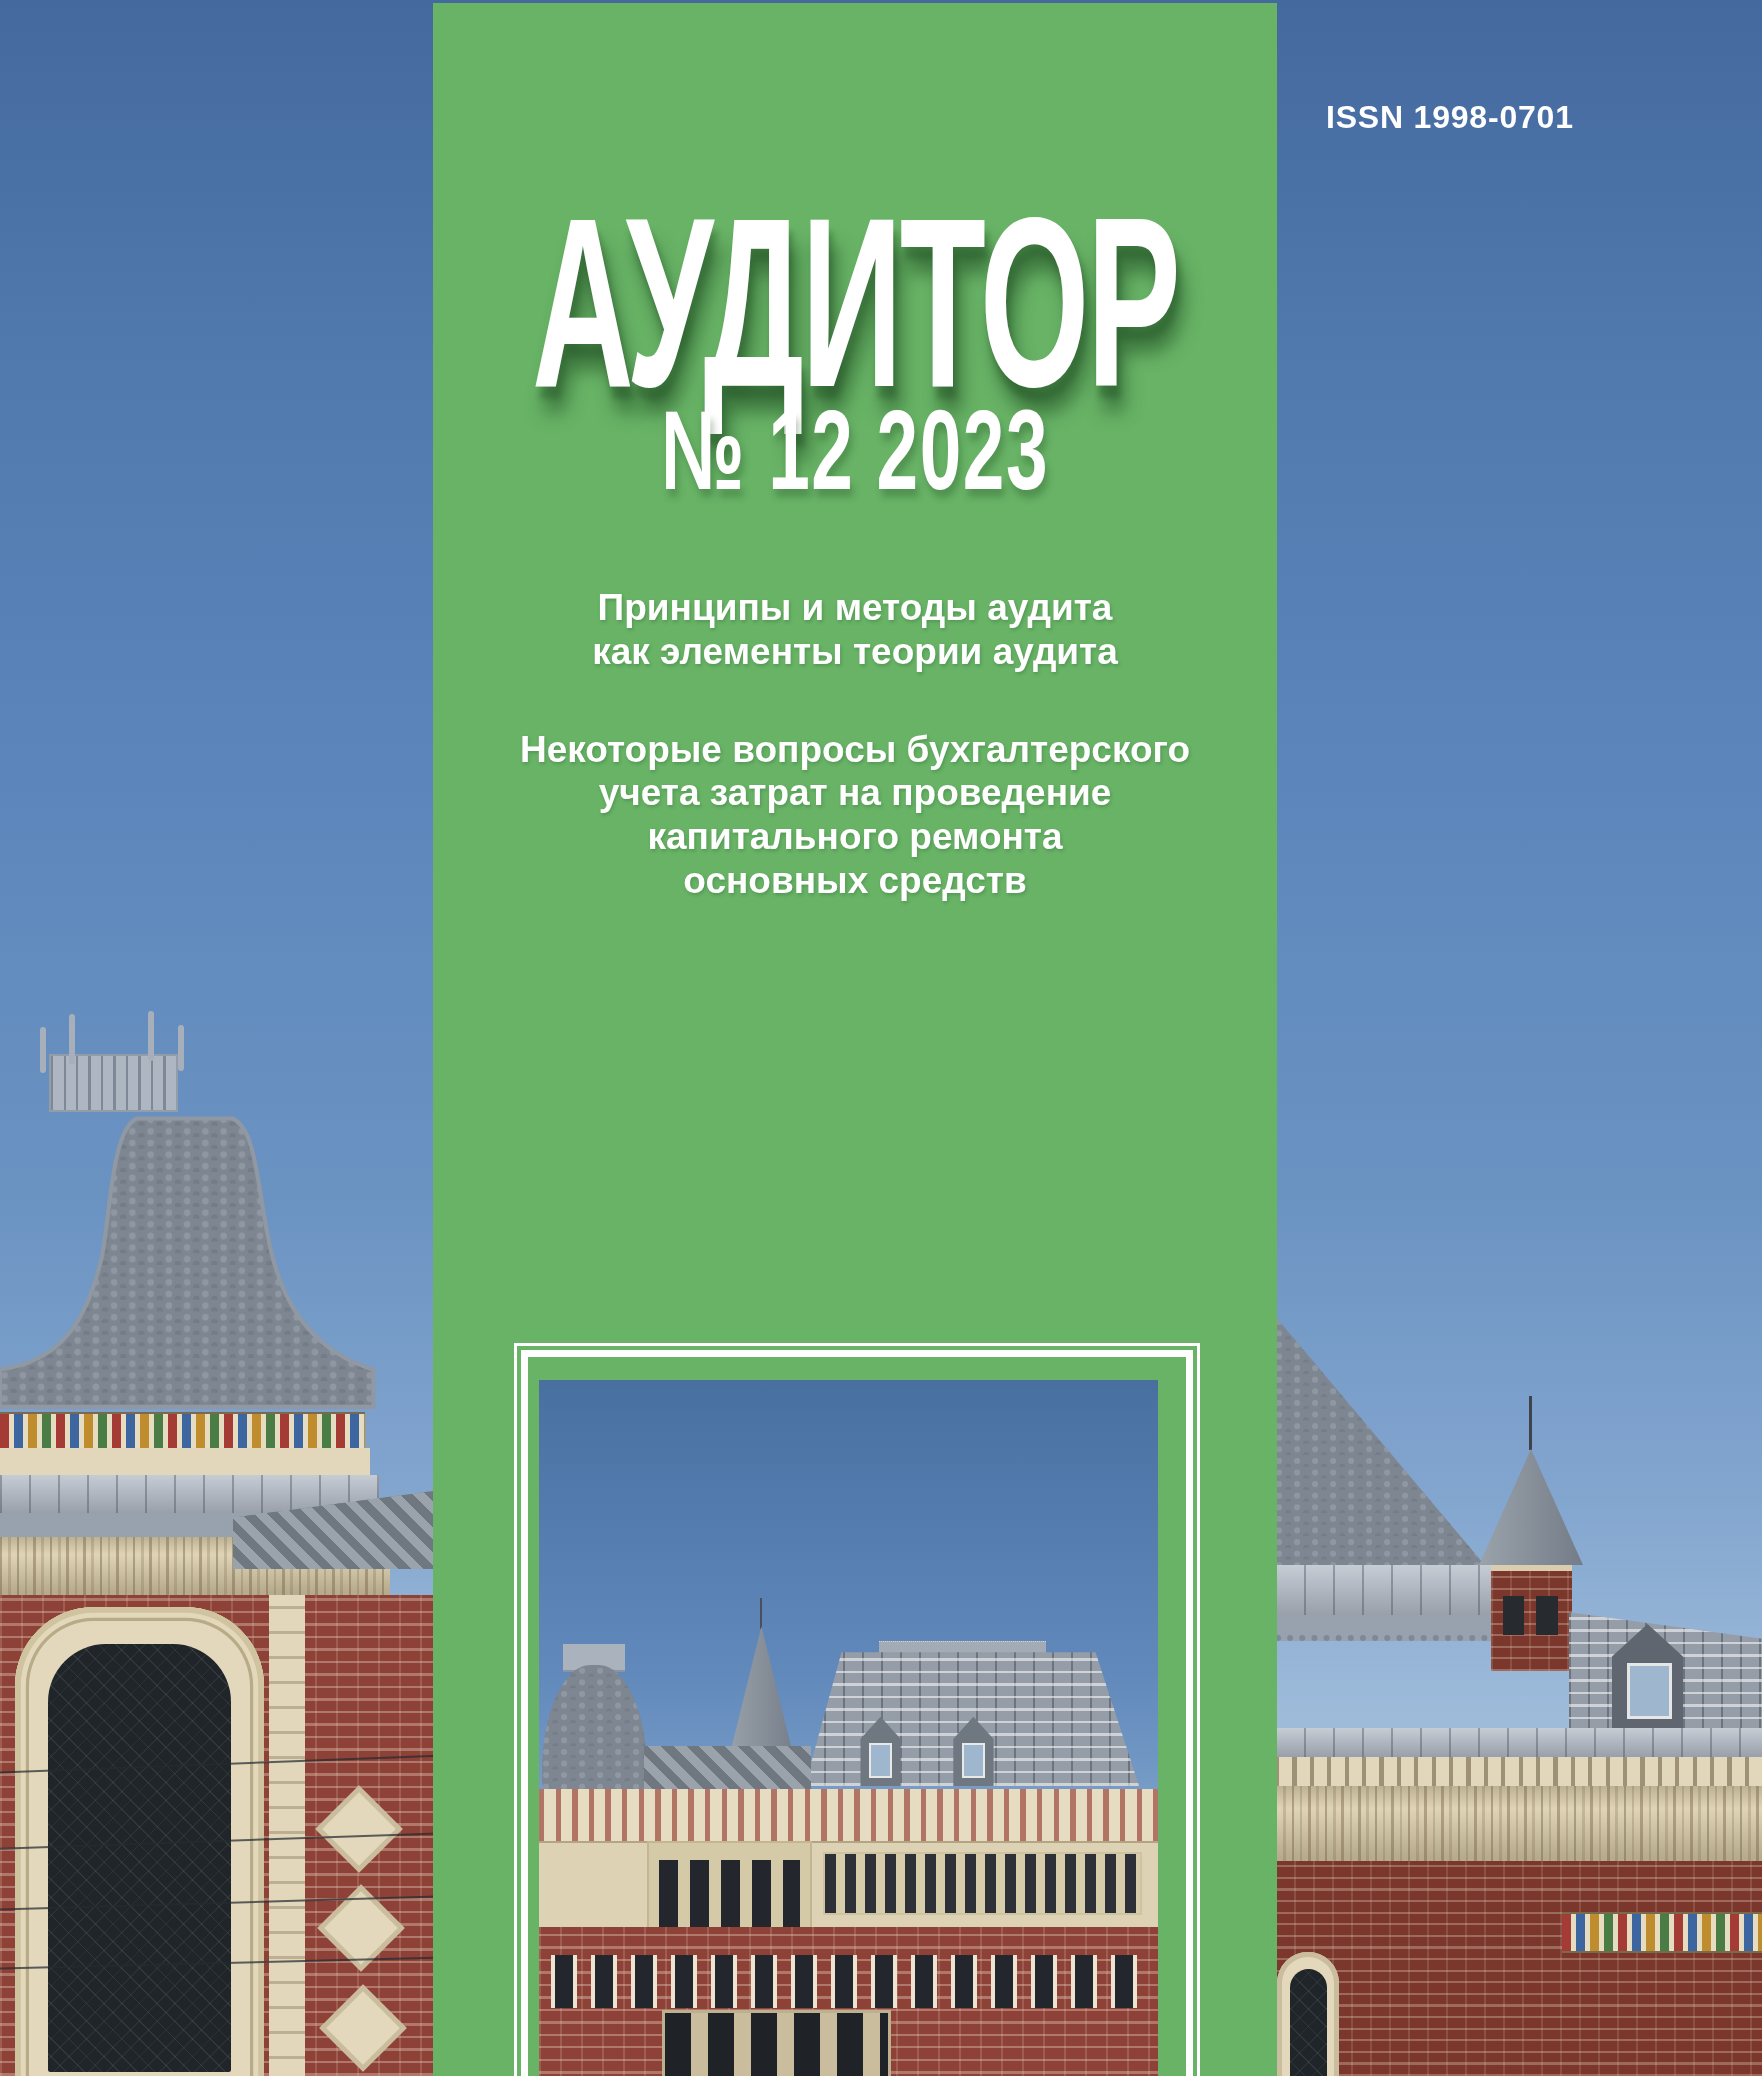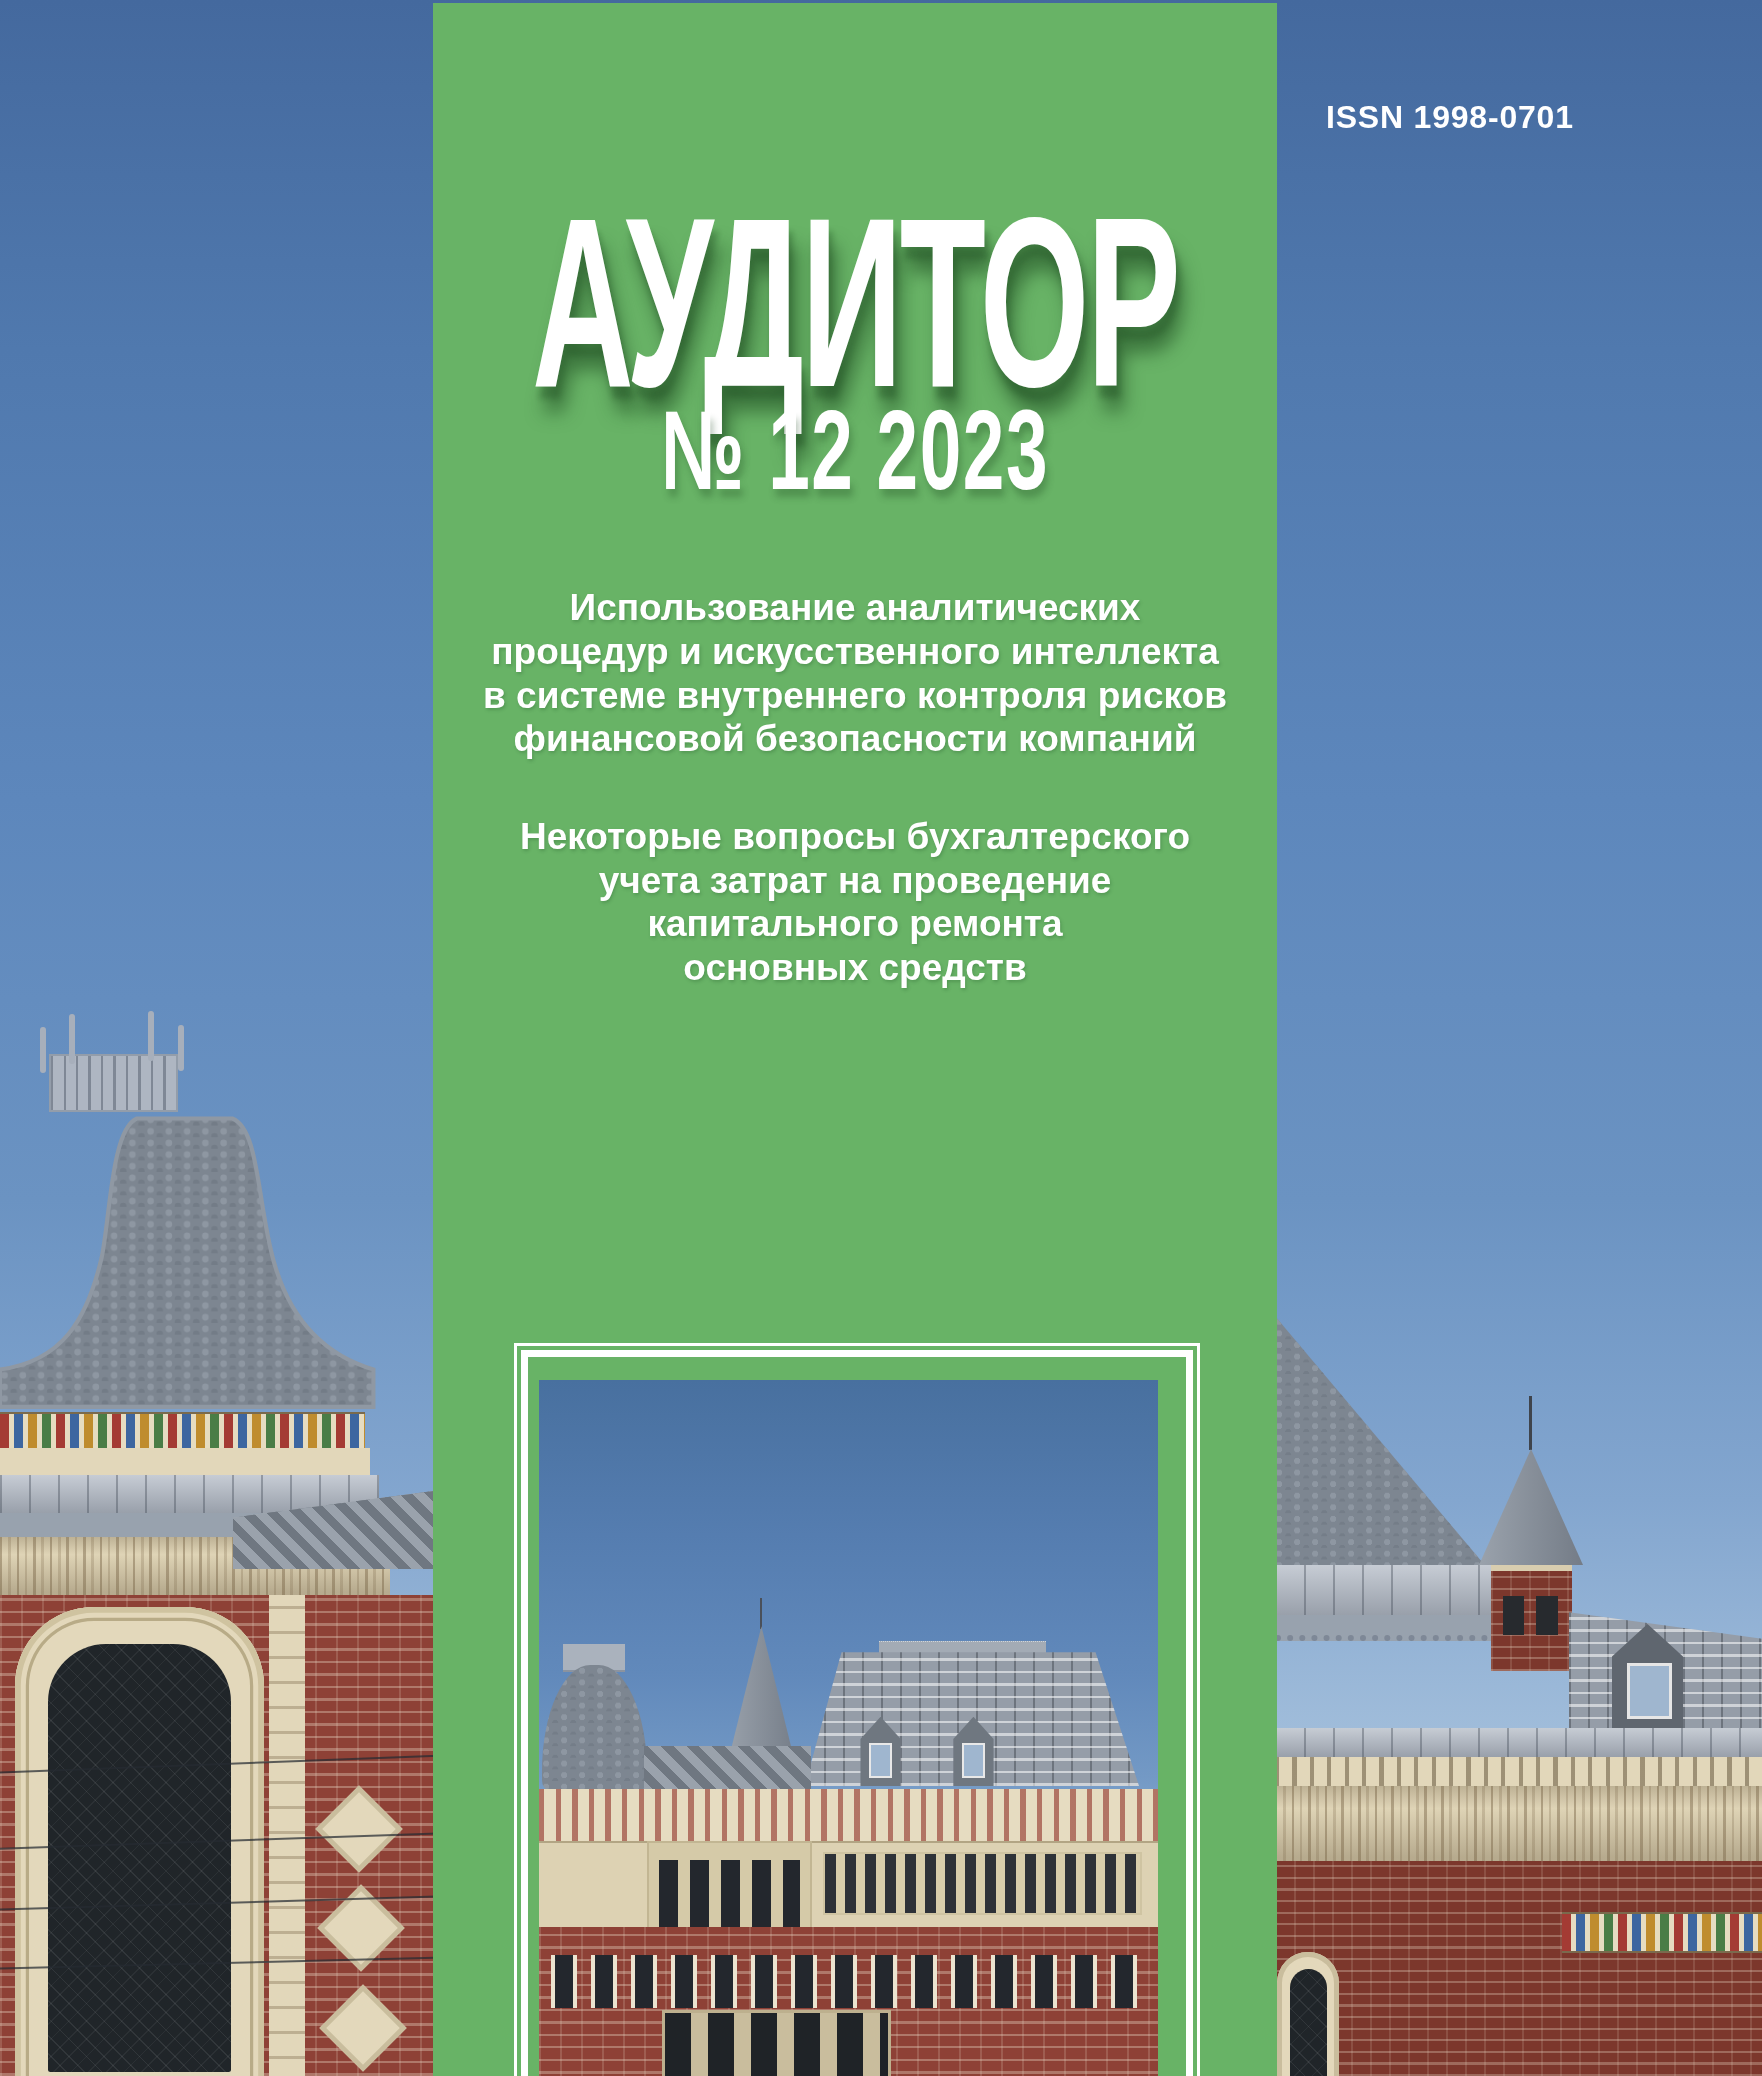--- a/index.html
+++ b/index.html
@@ -201,24 +201,22 @@
 
   </div>
 
   <div class="issn">ISSN 1998-0701</div>
 
   <div class="band">
     <div class="logo">АУДИТОР</div>
     <div class="issue">№ 12 2023</div>
 
     <div class="articles">
-      <div class="article">Использование аналитических
-процедур и искусственного интеллекта
-в системе внутреннего контроля рисков
-финансовой безопасности компаний</div>
+      <div class="article">Принципы и методы аудита
+как элементы теории аудита</div>
       <div class="article">Некоторые вопросы бухгалтерского
 учета затрат на проведение
 капитального ремонта
 основных средств</div>
     </div>
 
     <div class="frame">
       <div class="frame-inner"></div>
       <div class="photo">
         <div class="ph-sky"></div>

